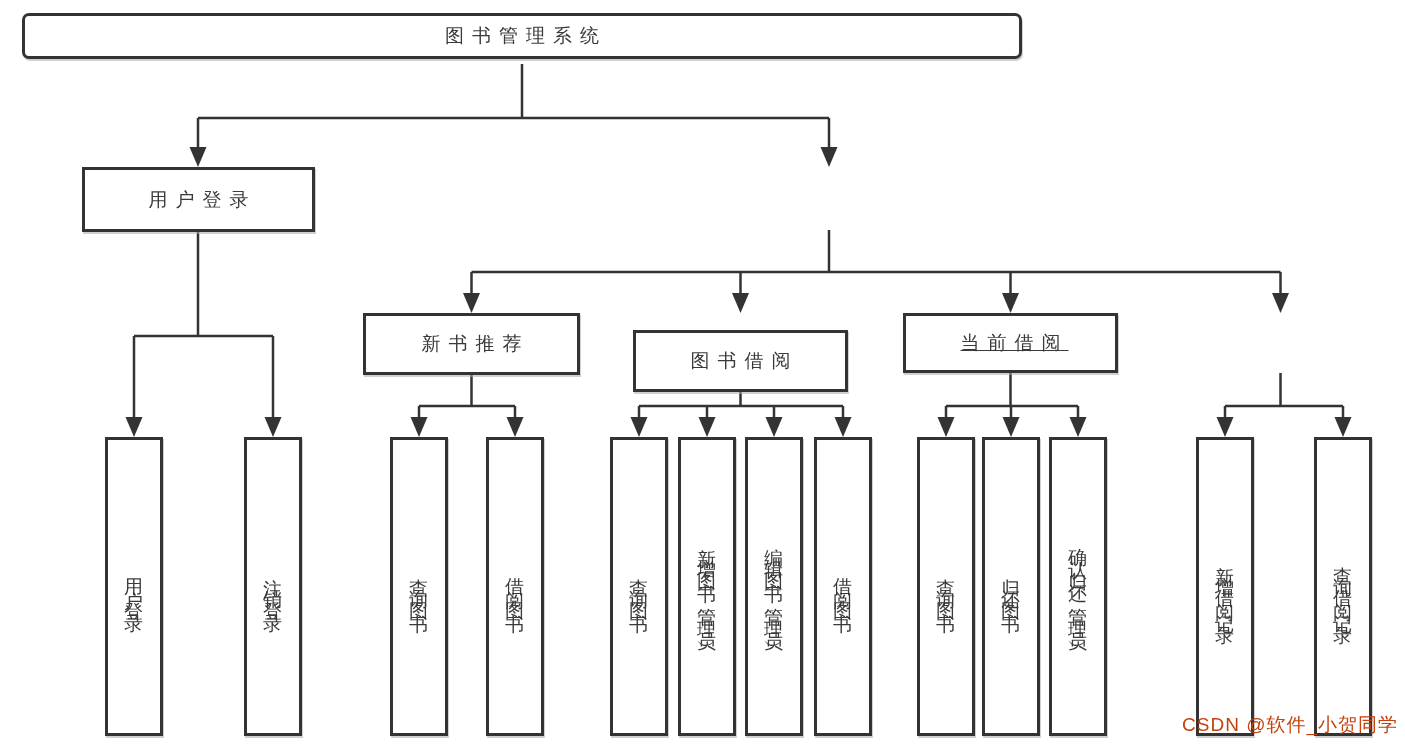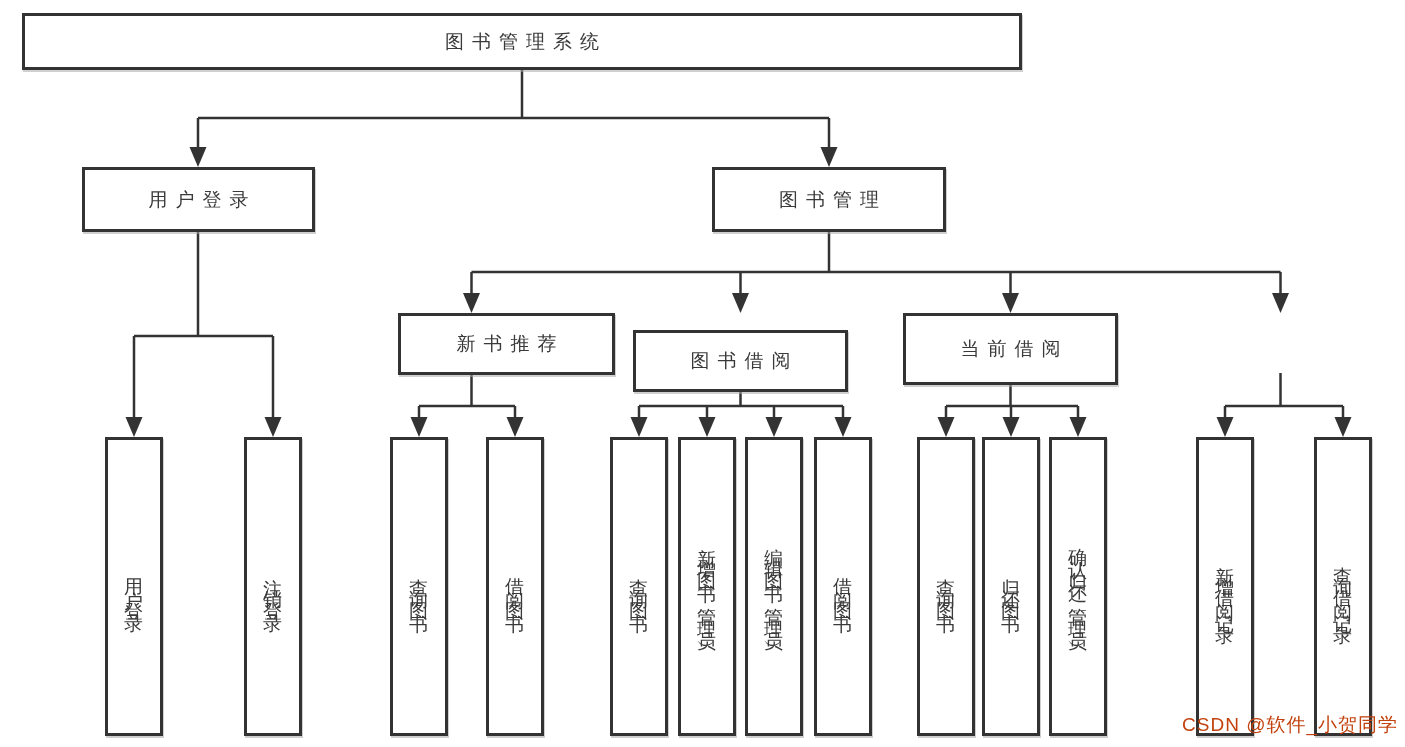--- a/index.html
+++ b/index.html
@@ -77,38 +77,35 @@
       <path d="M1011 406 V421" stroke="#333333" stroke-width="2.5" fill="none"></path>
       <polygon points="1002.5,417 1019.5,417 1011,437" fill="#333333"></polygon>
       <path d="M1078 406 V421" stroke="#333333" stroke-width="2.5" fill="none"></path>
       <polygon points="1069.5,417 1086.5,417 1078,437" fill="#333333"></polygon>
       <path d="M1225 406 V421" stroke="#333333" stroke-width="2.5" fill="none"></path>
       <polygon points="1216.5,417 1233.5,417 1225,437" fill="#333333"></polygon>
       <path d="M1343 406 V421" stroke="#333333" stroke-width="2.5" fill="none"></path>
       <polygon points="1334.5,417 1351.5,417 1343,437" fill="#333333"></polygon>
     </svg>
 
-  <div class="node" style="left:22px;top:13px;width:1000px;height:57px;">
+  <div class="node" style="left:22px;top:13px;width:1000px;height:46px;border-radius:7px;">
     <span class="h-label">图书管理系统</span>
   </div>
 
   <div class="node" style="left:82px;top:167px;width:233px;height:65px;">
     <span class="h-label">用户登录</span>
   </div>
-  <div class="node" style="left:712px;top:167px;width:234px;height:65px;">
-    <span class="h-label">图书管理</span>
-  </div>
 
-  <div class="node" style="left:363px;top:313px;width:217px;height:62px;margin-left:35px;">
+  <div class="node" style="left:363px;top:313px;width:217px;height:62px;">
     <span class="h-label">新书推荐</span>
   </div>
   <div class="node" style="left:633px;top:313px;width:215px;height:62px;margin-top:17px;">
     <span class="h-label">图书借阅</span>
   </div>
-  <div class="node" style="left:903px;top:313px;width:215px;height:72px;">
+  <div class="node" style="left:903px;top:313px;width:215px;height:60px;text-decoration:underline;">
     <span class="h-label">当前借阅</span>
   </div>
 
   <div class="node leaf" style="left:105px;top:437px;width:58px;height:299px;">
     <span class="v-label">用户登录</span>
   </div>
   <div class="node leaf" style="left:244px;top:437px;width:58px;height:299px;">
     <span class="v-label">注销登录</span>
   </div>
   <div class="node leaf" style="left:390px;top:437px;width:58px;height:299px;">

